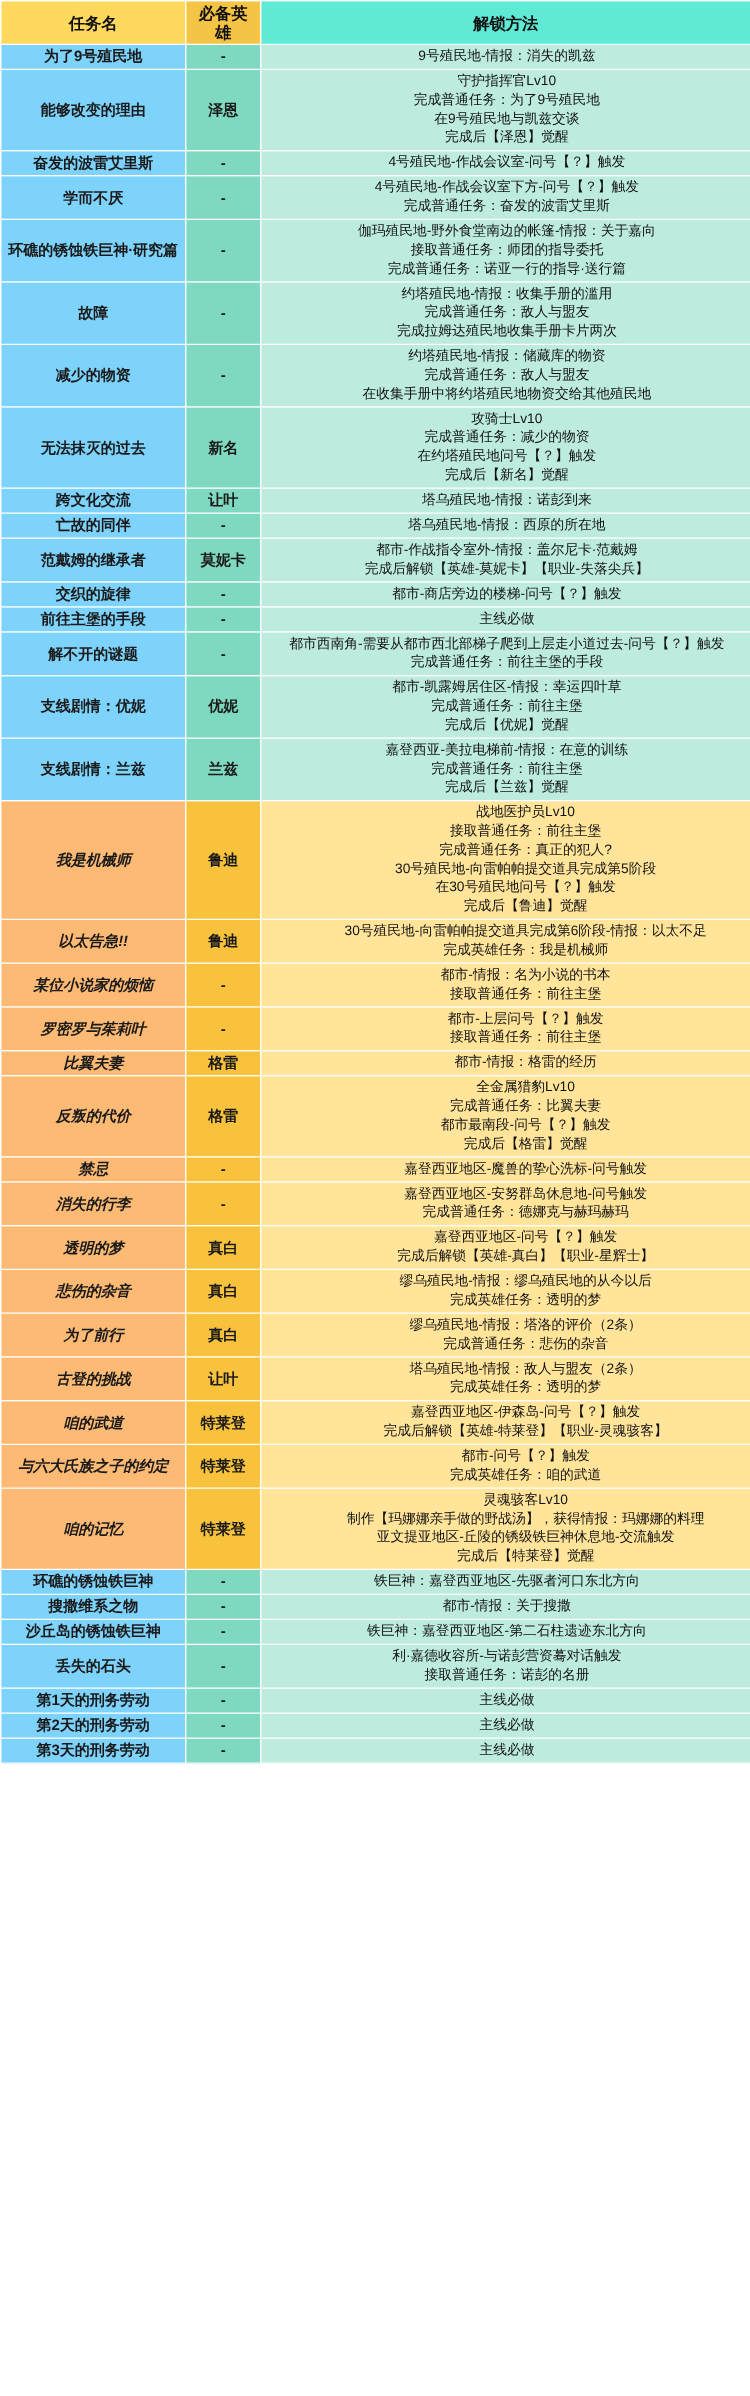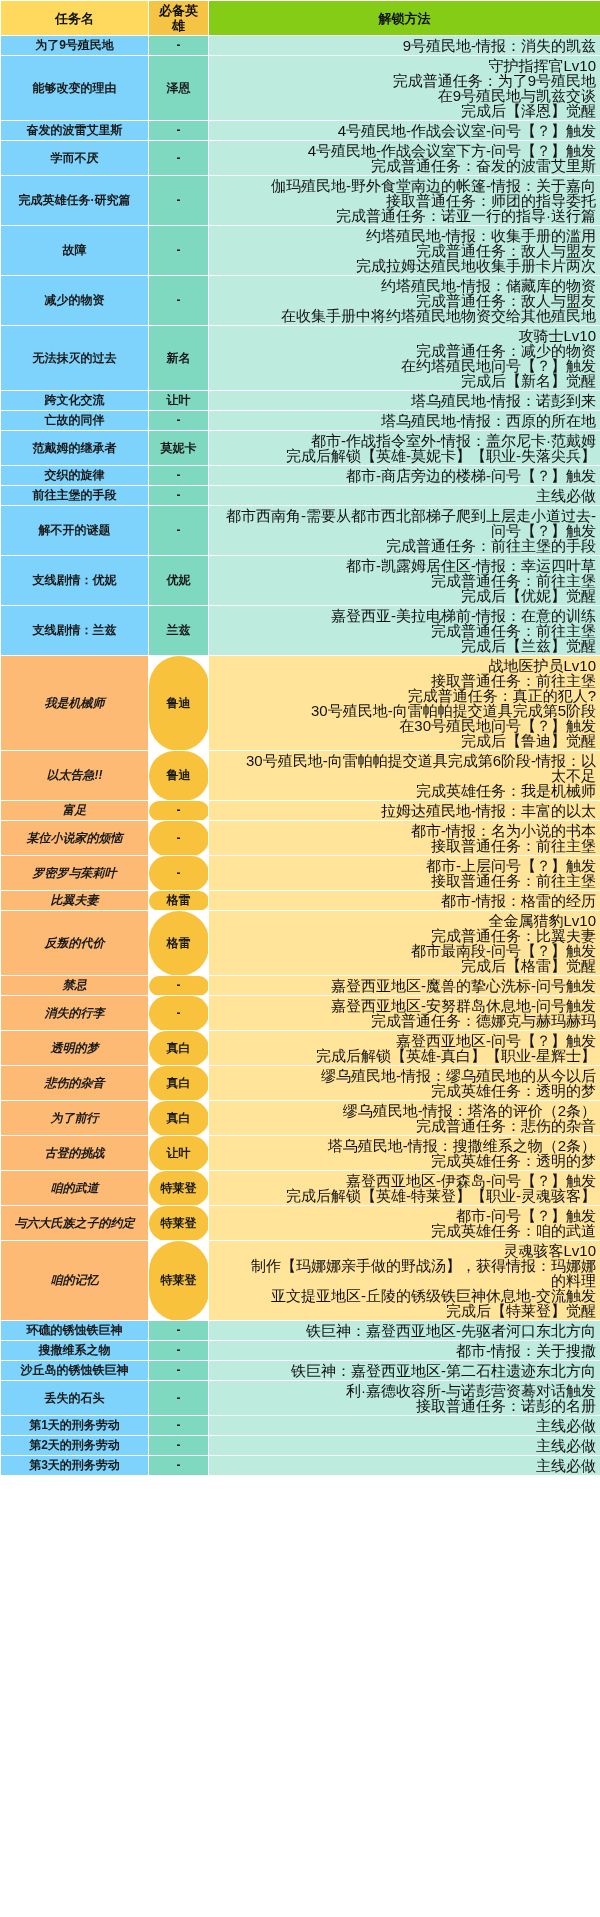--- a/index.html
+++ b/index.html
@@ -34,48 +34,48 @@
   thead th {
     background: #ffe08a;
     color: #111111;
     font-weight: bold;
     font-size: 13px;
     text-align: center;
     height: 26px;
     border: 1px solid #ffffff;
   }
   thead th.h-hero { background: #f6c445; }
-  thead th.h-how  { background: #84cc16; font-family: Liberation Serif, serif; }
+  thead th.h-how  { background: #5eead4; font-family: Liberation Serif, serif; }
   thead th.h-name { background: #ffd95e; }
 
   td.cell-name {
     text-align: center;
     font-weight: bold;
     font-size: 12px;
     color: #1a1a1a;
   }
   td.cell-hero {
     text-align: center;
     font-weight: bold;
     font-size: 12px;
     color: #1a1a1a;
   }
   td.cell-how {
-    text-align: right;
+    text-align: center;
     color: #111111;
-    font-size: 15px;
+    font-size: 11px;
     padding-left: 6px;
   }
   
   tr.theme-green td.cell-name { background: #7dd3fc; }
   tr.theme-green td.cell-hero { background: #7fd9c0; }
   tr.theme-green td.cell-how  { background: #bdecdf; }
 
   tr.theme-gold td.cell-name { background: #fdba74; font-style: italic; }
-  tr.theme-gold td.cell-hero { background: #f8c23d; border-radius: 30px; }
+  tr.theme-gold td.cell-hero { background: #f8c23d; }
   tr.theme-gold td.cell-how  { background: #ffe49a; padding-left: 36px; }
 
   .how-line { display: block; white-space: pre-wrap; }
 </style>
 </head>
 <body>
 
 <div id="sheet">
   <table>
     <colgroup>
@@ -117,21 +117,21 @@
         </tr>
         <tr class="theme-green">
           <td class="cell-name">学而不厌</td>
           <td class="cell-hero">-</td>
           <td class="cell-how">
             <span class="how-line">4号殖民地-作战会议室下方-问号【？】触发</span>
             <span class="how-line">完成普通任务：奋发的波雷艾里斯</span>
           </td>
         </tr>
         <tr class="theme-green">
-          <td class="cell-name">完成英雄任务·研究篇</td>
+          <td class="cell-name">环礁的锈蚀铁巨神·研究篇</td>
           <td class="cell-hero">-</td>
           <td class="cell-how">
             <span class="how-line">伽玛殖民地-野外食堂南边的帐篷-情报：关于嘉向</span>
             <span class="how-line">接取普通任务：师团的指导委托</span>
             <span class="how-line">完成普通任务：诺亚一行的指导·送行篇</span>
           </td>
         </tr>
         <tr class="theme-green">
           <td class="cell-name">故障</td>
           <td class="cell-hero">-</td>
@@ -236,27 +236,20 @@
         </tr>
         <tr class="theme-gold">
           <td class="cell-name">以太告急!!</td>
           <td class="cell-hero">鲁迪</td>
           <td class="cell-how">
             <span class="how-line">30号殖民地-向雷帕帕提交道具完成第6阶段-情报：以太不足</span>
             <span class="how-line">完成英雄任务：我是机械师</span>
           </td>
         </tr>
         <tr class="theme-gold">
-          <td class="cell-name">富足</td>
-          <td class="cell-hero">-</td>
-          <td class="cell-how">
-            <span class="how-line">拉姆达殖民地-情报：丰富的以太</span>
-          </td>
-        </tr>
-        <tr class="theme-gold">
           <td class="cell-name">某位小说家的烦恼</td>
           <td class="cell-hero">-</td>
           <td class="cell-how">
             <span class="how-line">都市-情报：名为小说的书本</span>
             <span class="how-line">接取普通任务：前往主堡</span>
           </td>
         </tr>
         <tr class="theme-gold">
           <td class="cell-name">罗密罗与茱莉叶</td>
           <td class="cell-hero">-</td>
@@ -318,21 +311,21 @@
           <td class="cell-hero">真白</td>
           <td class="cell-how">
             <span class="how-line">缪乌殖民地-情报：塔洛的评价（2条）</span>
             <span class="how-line">完成普通任务：悲伤的杂音</span>
           </td>
         </tr>
         <tr class="theme-gold">
           <td class="cell-name">古登的挑战</td>
           <td class="cell-hero">让叶</td>
           <td class="cell-how">
-            <span class="how-line">塔乌殖民地-情报：搜撒维系之物（2条）</span>
+            <span class="how-line">塔乌殖民地-情报：敌人与盟友（2条）</span>
             <span class="how-line">完成英雄任务：透明的梦</span>
           </td>
         </tr>
         <tr class="theme-gold">
           <td class="cell-name">咱的武道</td>
           <td class="cell-hero">特莱登</td>
           <td class="cell-how">
             <span class="how-line">嘉登西亚地区-伊森岛-问号【？】触发</span>
             <span class="how-line">完成后解锁【英雄-特莱登】【职业-灵魂骇客】</span>
           </td>

